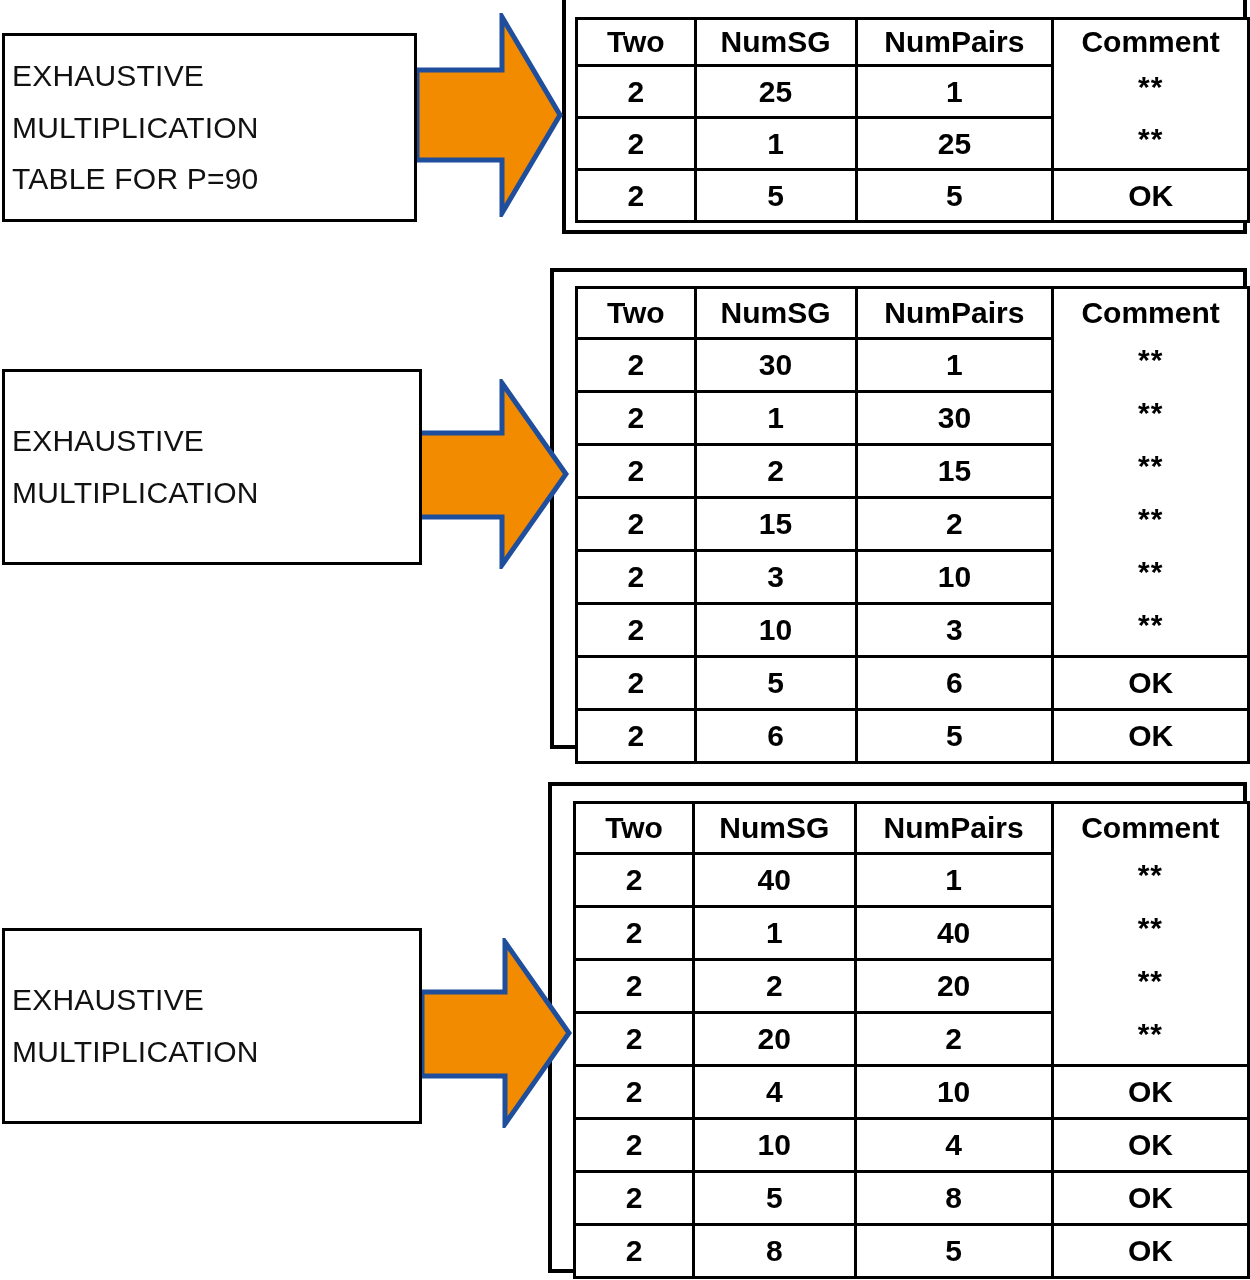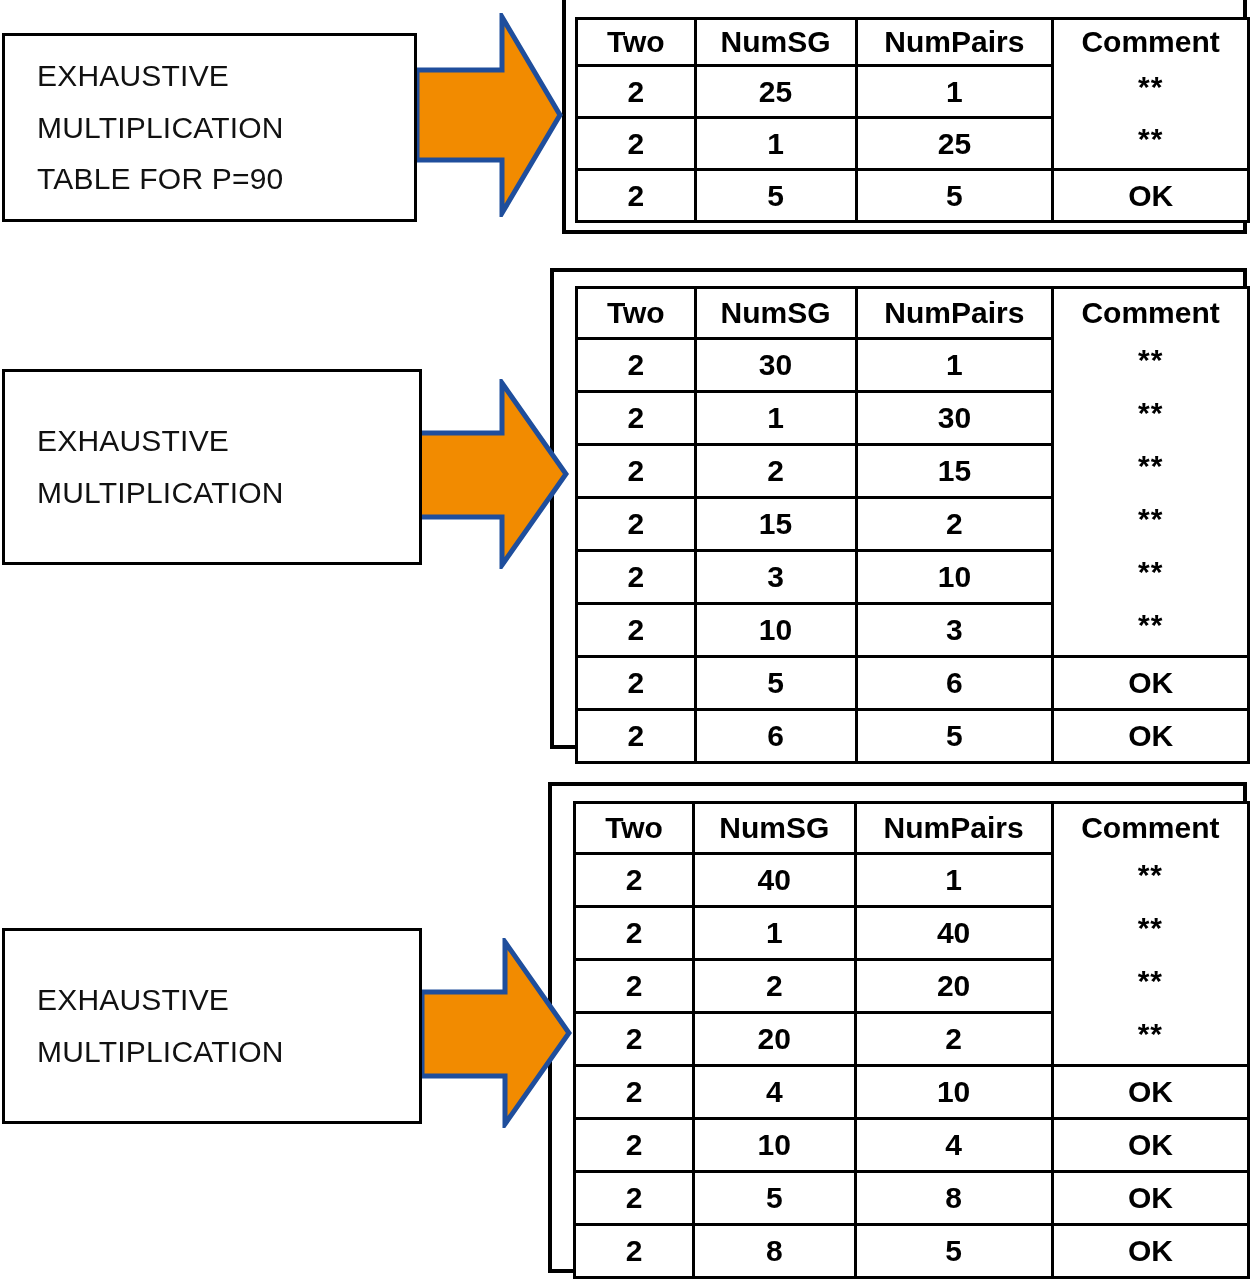--- a/index.html
+++ b/index.html
@@ -31,21 +31,21 @@
     display: flex;
     flex-direction: column;
     justify-content: center;
     z-index: 3;
   }
   .label-line {
     font-size: 30px;
     font-weight: 400;
     letter-spacing: 0.2px;
     line-height: 1.73;
-    padding-left: 32px;
+    padding-left: 7px;
     white-space: nowrap;
     color: #111111;
   }
 
   
   .arrow {
     position: absolute;
     z-index: 2;
   }
   .arrow svg { display: block; }

